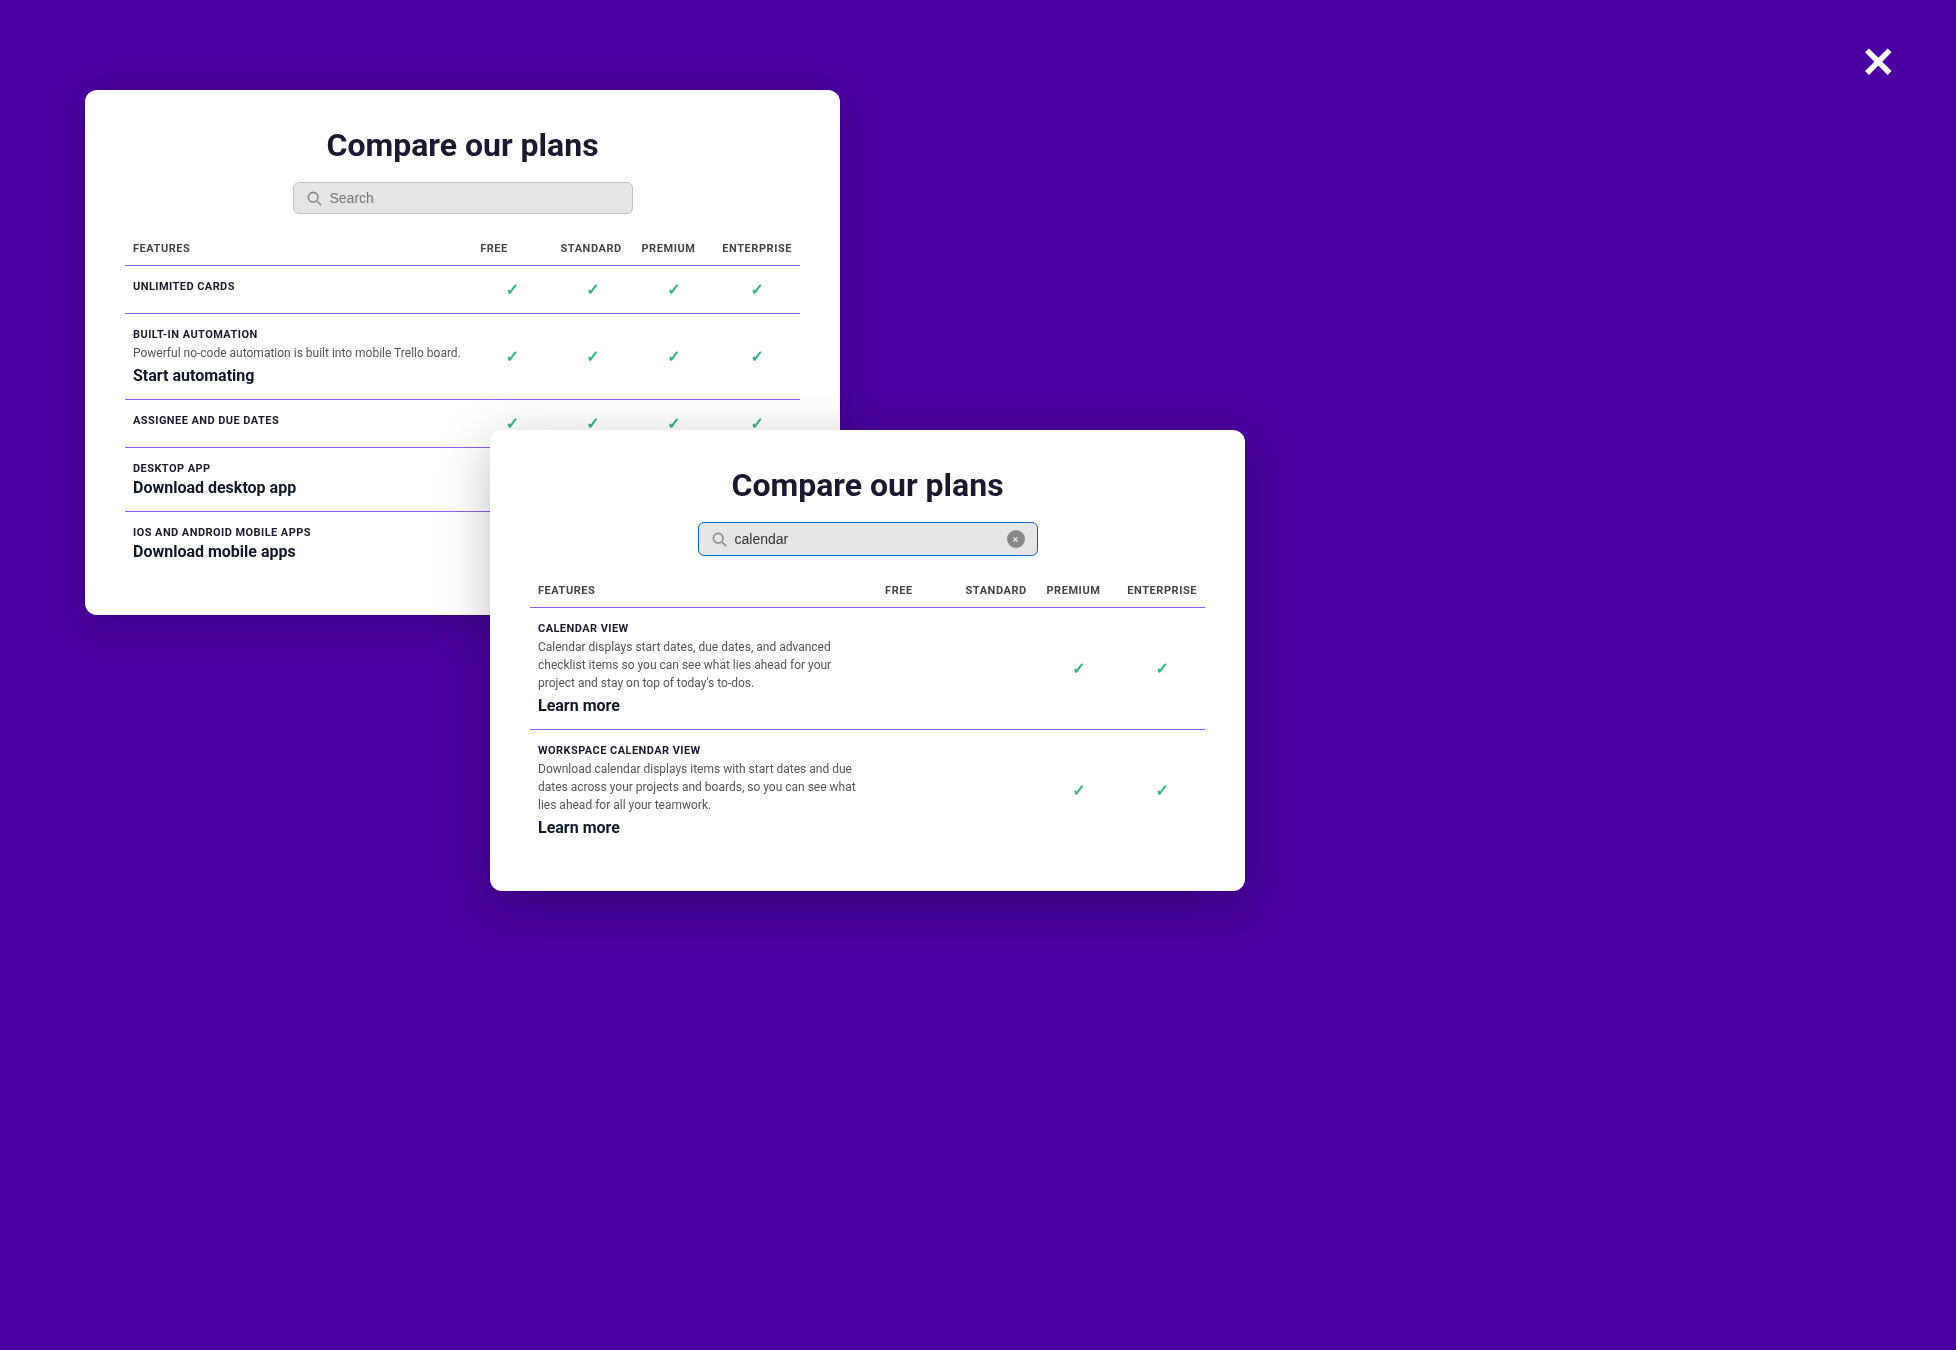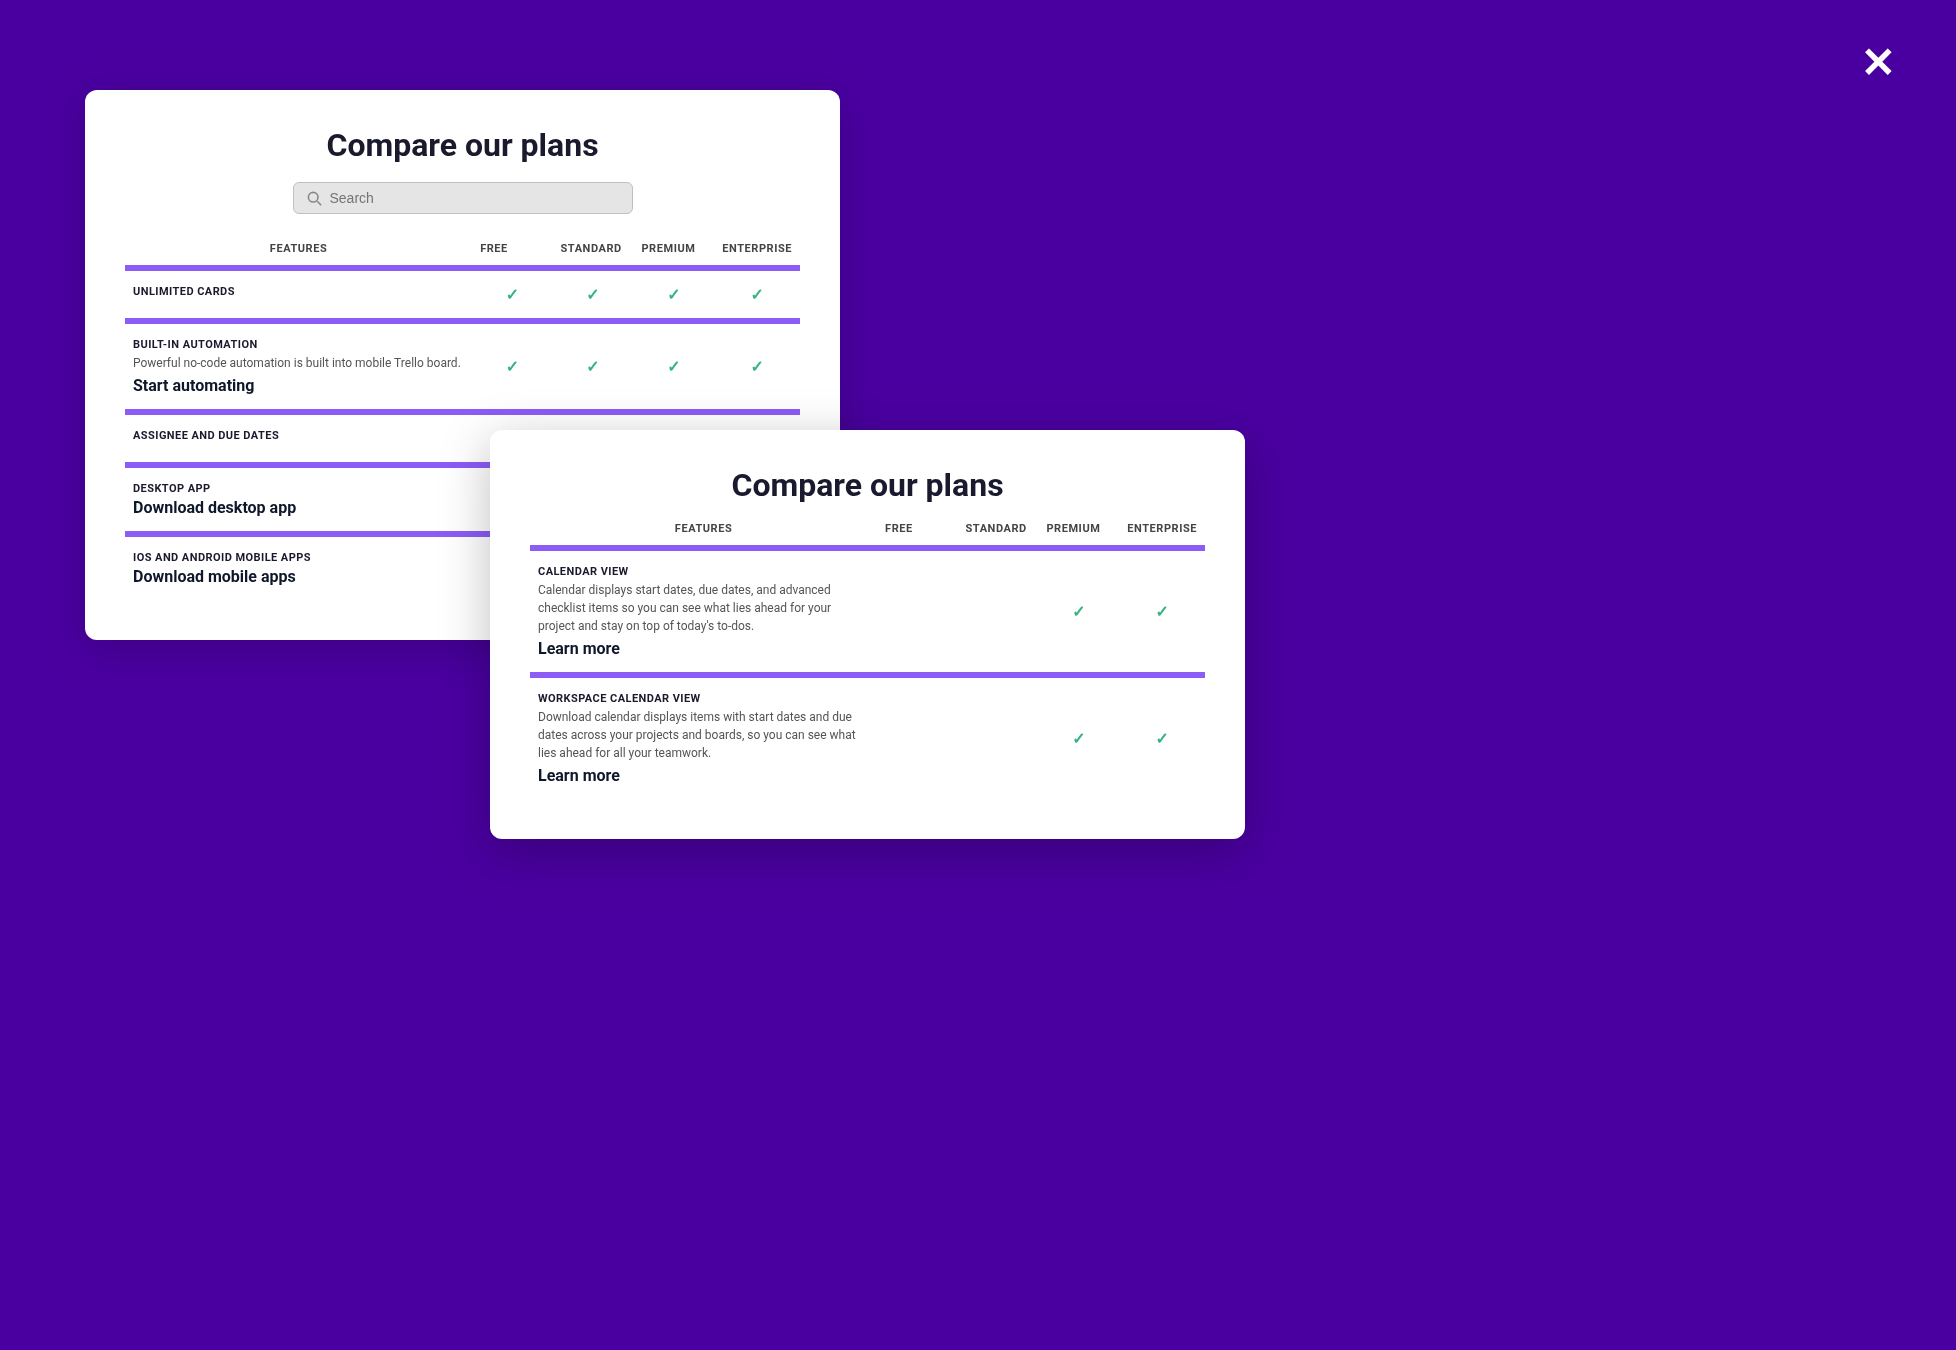--- a/index.html
+++ b/index.html
@@ -112,32 +112,32 @@
     .table-header-row th {
       font-size: 11px;
       font-weight: 700;
       color: #444;
       letter-spacing: 0.05em;
       padding: 0 8px 10px;
       text-transform: uppercase;
     }
 
     .table-header-row th.feature-col {
-      text-align: center;
+      text-align: left;
       width: 52%;
     }
 
     .table-header-row th.plan-col {
       text-align: left;
       width: 12%;
     }
 
     .table-row td {
       padding: 14px 8px;
-      border-top: 6px solid #8b5cf6;
+      border-top: 1px solid #8b5cf6;
       vertical-align: top;
     }
 
     .table-row td.feature-cell {
       text-align: left;
     }
 
     .table-row td.check-cell {
       text-align: center;
       vertical-align: middle;
@@ -245,20 +245,28 @@
           <td class="check-cell"><span class="check-mark"></span></td>
         </tr>
       </tbody>
   </table>
 </div>
 
 <div class="card-2">
 
   <h1 class="card-title">Compare our plans</h1>
 
+  <div class="search-wrapper active">
+    <svg class="search-icon-svg" viewBox="0 0 20 20" fill="none" stroke="#888" stroke-width="2">
+      <circle cx="9" cy="9" r="6"></circle>
+      <line x1="14" y1="14" x2="19" y2="19"></line>
+    </svg>
+    <input class="search-input" type="text" value="calendar" style="">
+    <div class="search-clear">×</div>
+  </div>
 
   <table class="compare-table">
     <thead>
       <tr class="table-header-row">
         <th class="feature-col">FEATURES</th>
         <th class="plan-col">FREE</th>
         <th class="plan-col">STANDARD</th>
         <th class="plan-col">PREMIUM</th>
         <th class="plan-col">ENTERPRISE</th>
       </tr>

